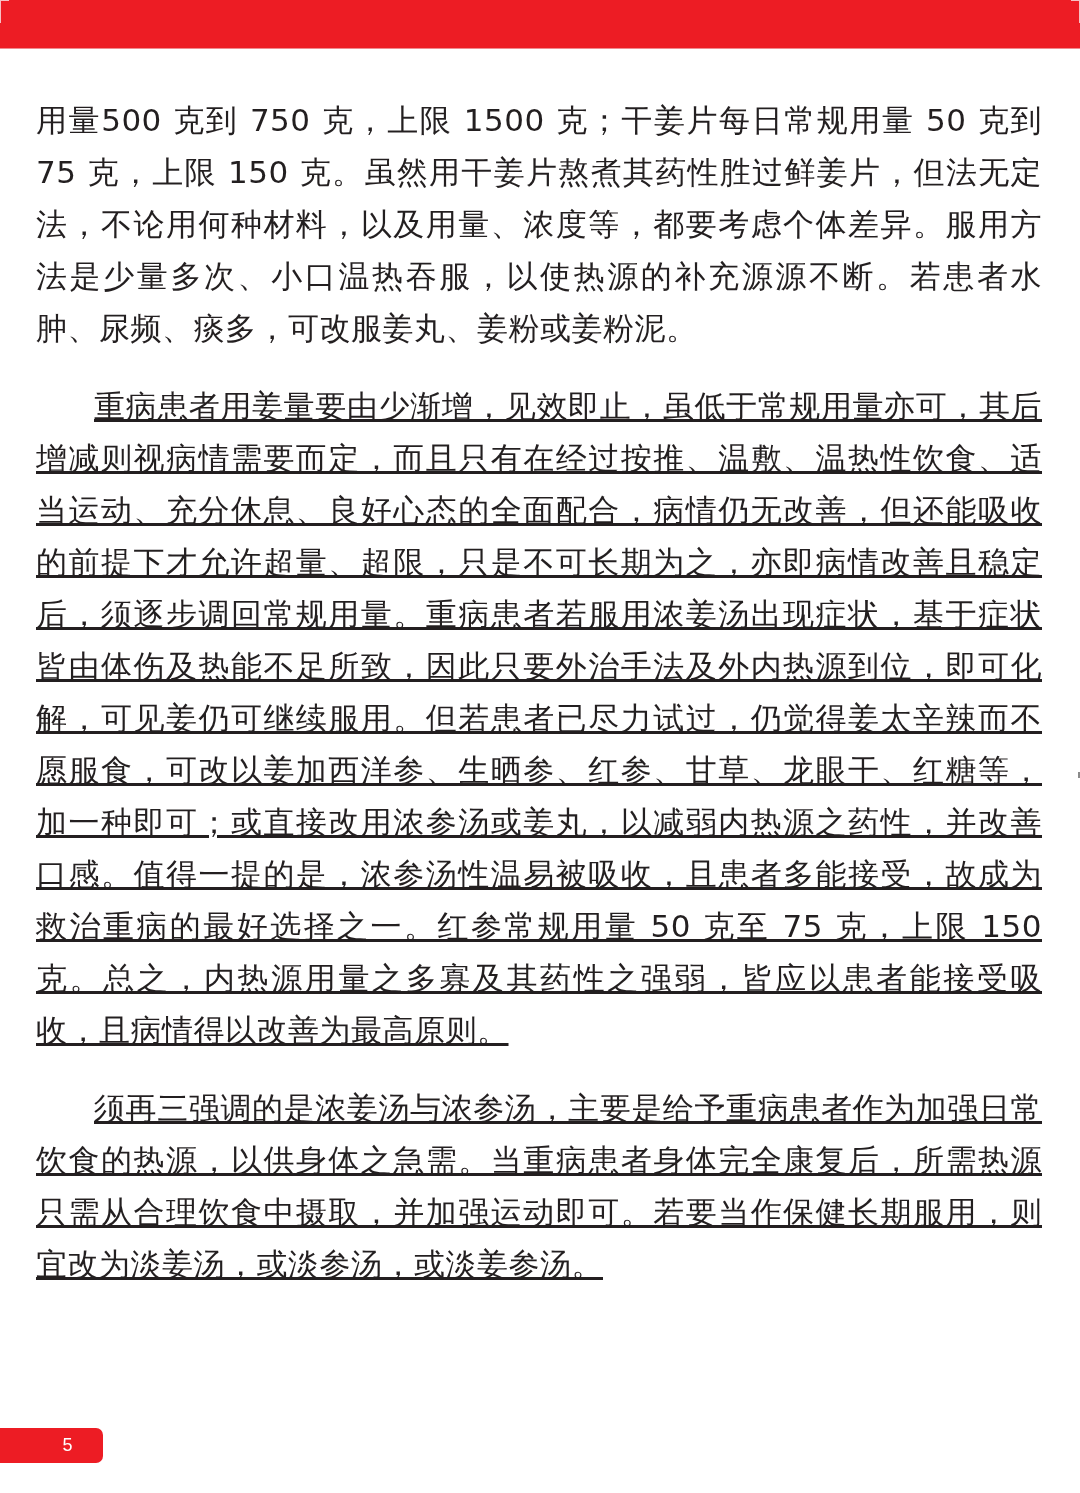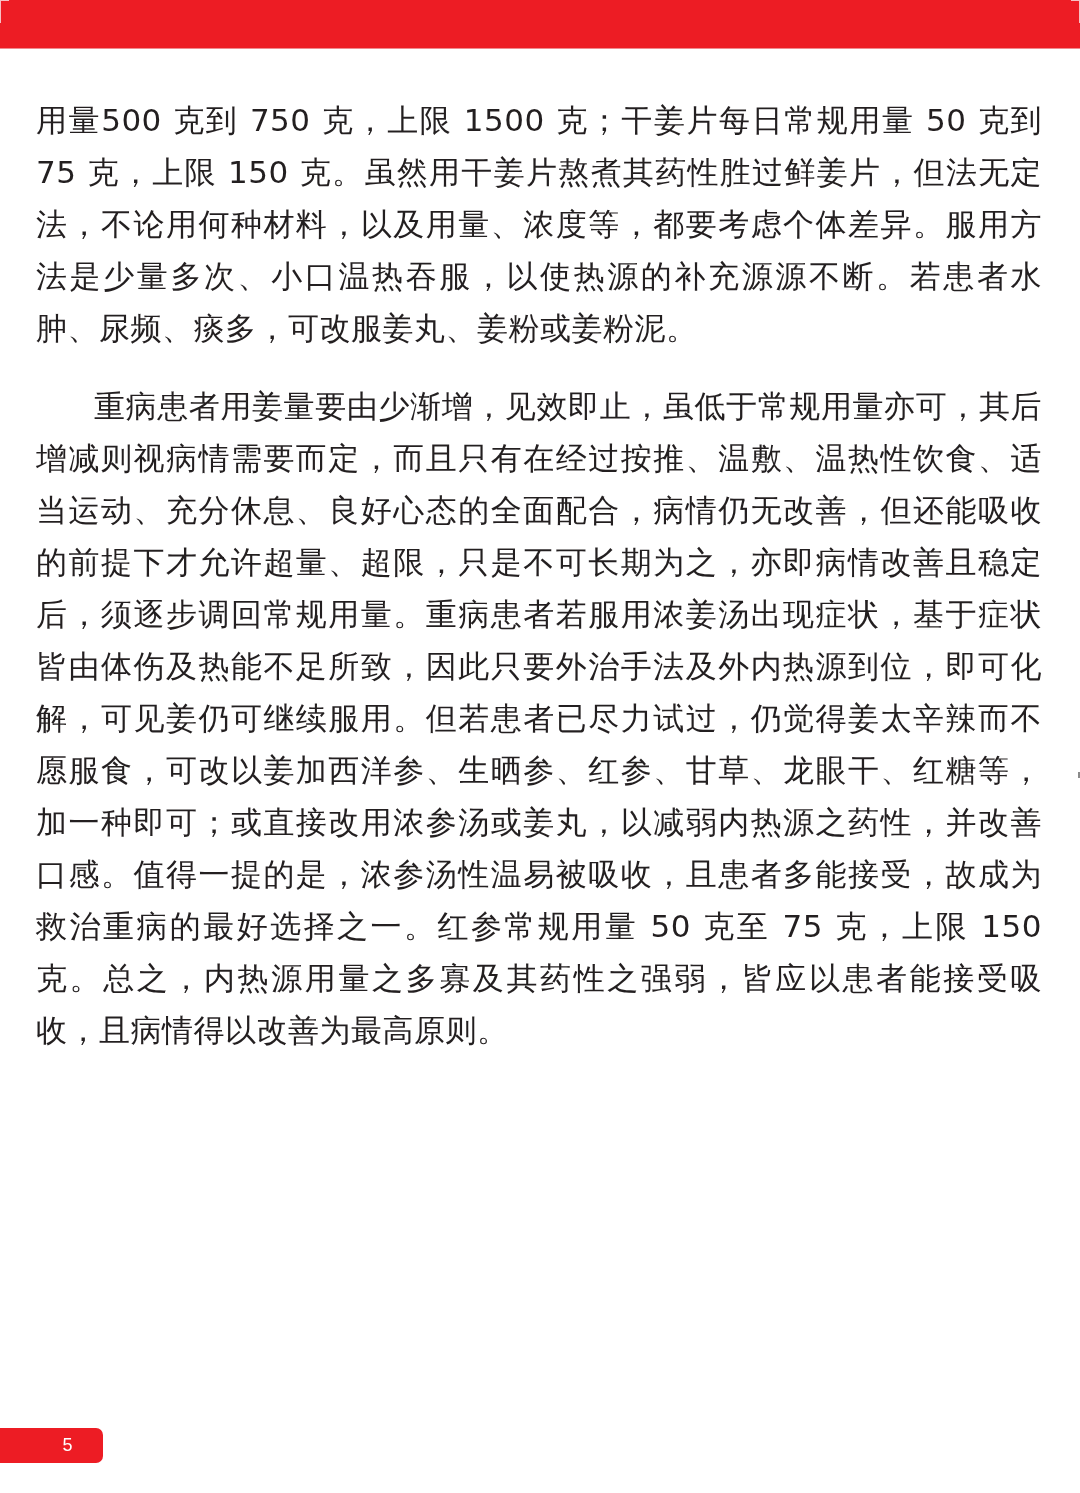--- a/index.html
+++ b/index.html
@@ -46,20 +46,21 @@
       line-height: 52px;
       letter-spacing: 0.5px;
       text-align: justify;
       word-break: break-all;
     }
     .paragraph + .paragraph {
       margin-top: 26px;
     }
     .paragraph.indent {
       text-indent: 58px;
+      text-decoration: underline;
     }
 
     .page-number {
       position: absolute;
       left: 0;
       top: 1428px;
       width: 103px;
       height: 35px;
       background: #ed1c24;
       border-radius: 0 7px 7px 0;
@@ -82,17 +83,18 @@
 </head>
 <body>
 
 <div class="header-band"></div>
 <div class="crop-mark left"></div>
 <div class="crop-mark right"></div>
 
 <div class="content">
   <p class="paragraph">用量500 克到 750 克，上限 1500 克；干姜片每日常规用量 50 克到 75 克，上限 150 克。虽然用干姜片熬煮其药性胜过鲜姜片，但法无定法，不论用何种材料，以及用量、浓度等，都要考虑个体差异。服用方法是少量多次、小口温热吞服，以使热源的补充源源不断。若患者水肿、尿频、痰多，可改服姜丸、姜粉或姜粉泥。</p>
   <p class="paragraph indent">重病患者用姜量要由少渐增，见效即止，虽低于常规用量亦可，其后增减则视病情需要而定，而且只有在经过按推、温敷、温热性饮食、适当运动、充分休息、良好心态的全面配合，病情仍无改善，但还能吸收的前提下才允许超量、超限，只是不可长期为之，亦即病情改善且稳定后，须逐步调回常规用量。重病患者若服用浓姜汤出现症状，基于症状皆由体伤及热能不足所致，因此只要外治手法及外内热源到位，即可化解，可见姜仍可继续服用。但若患者已尽力试过，仍觉得姜太辛辣而不愿服食，可改以姜加西洋参、生晒参、红参、甘草、龙眼干、红糖等，加一种即可；或直接改用浓参汤或姜丸，以减弱内热源之药性，并改善口感。值得一提的是，浓参汤性温易被吸收，且患者多能接受，故成为救治重病的最好选择之一。红参常规用量 50 克至 75 克，上限 150 克。总之，内热源用量之多寡及其药性之强弱，皆应以患者能接受吸收，且病情得以改善为最高原则。</p>
+  <p class="paragraph indent">须再三强调的是浓姜汤与浓参汤，主要是给予重病患者作为加强日常饮食的热源，以供身体之急需。当重病患者身体完全康复后，所需热源只需从合理饮食中摄取，并加强运动即可。若要当作保健长期服用，则宜改为淡姜汤，或淡参汤，或淡姜参汤。</p>
 </div>
 
 <div class="edge-tick"></div>
 
 <div class="page-number">5</div>
 
 </body></html>

